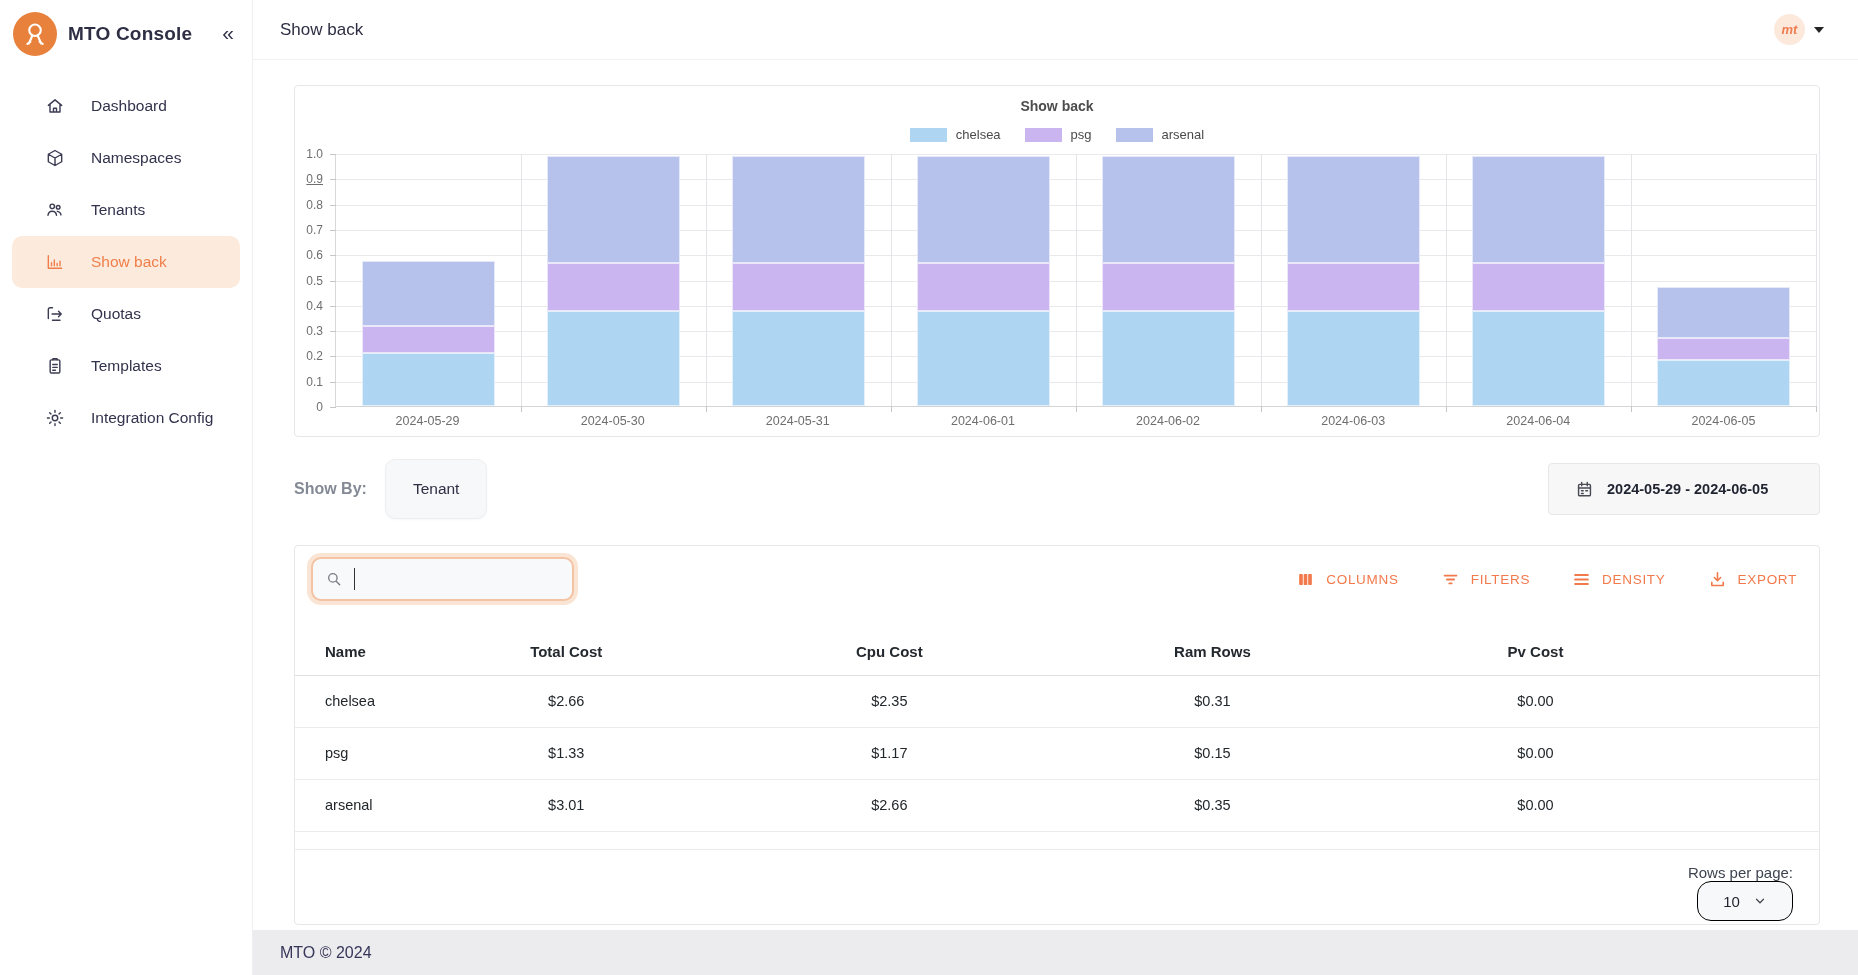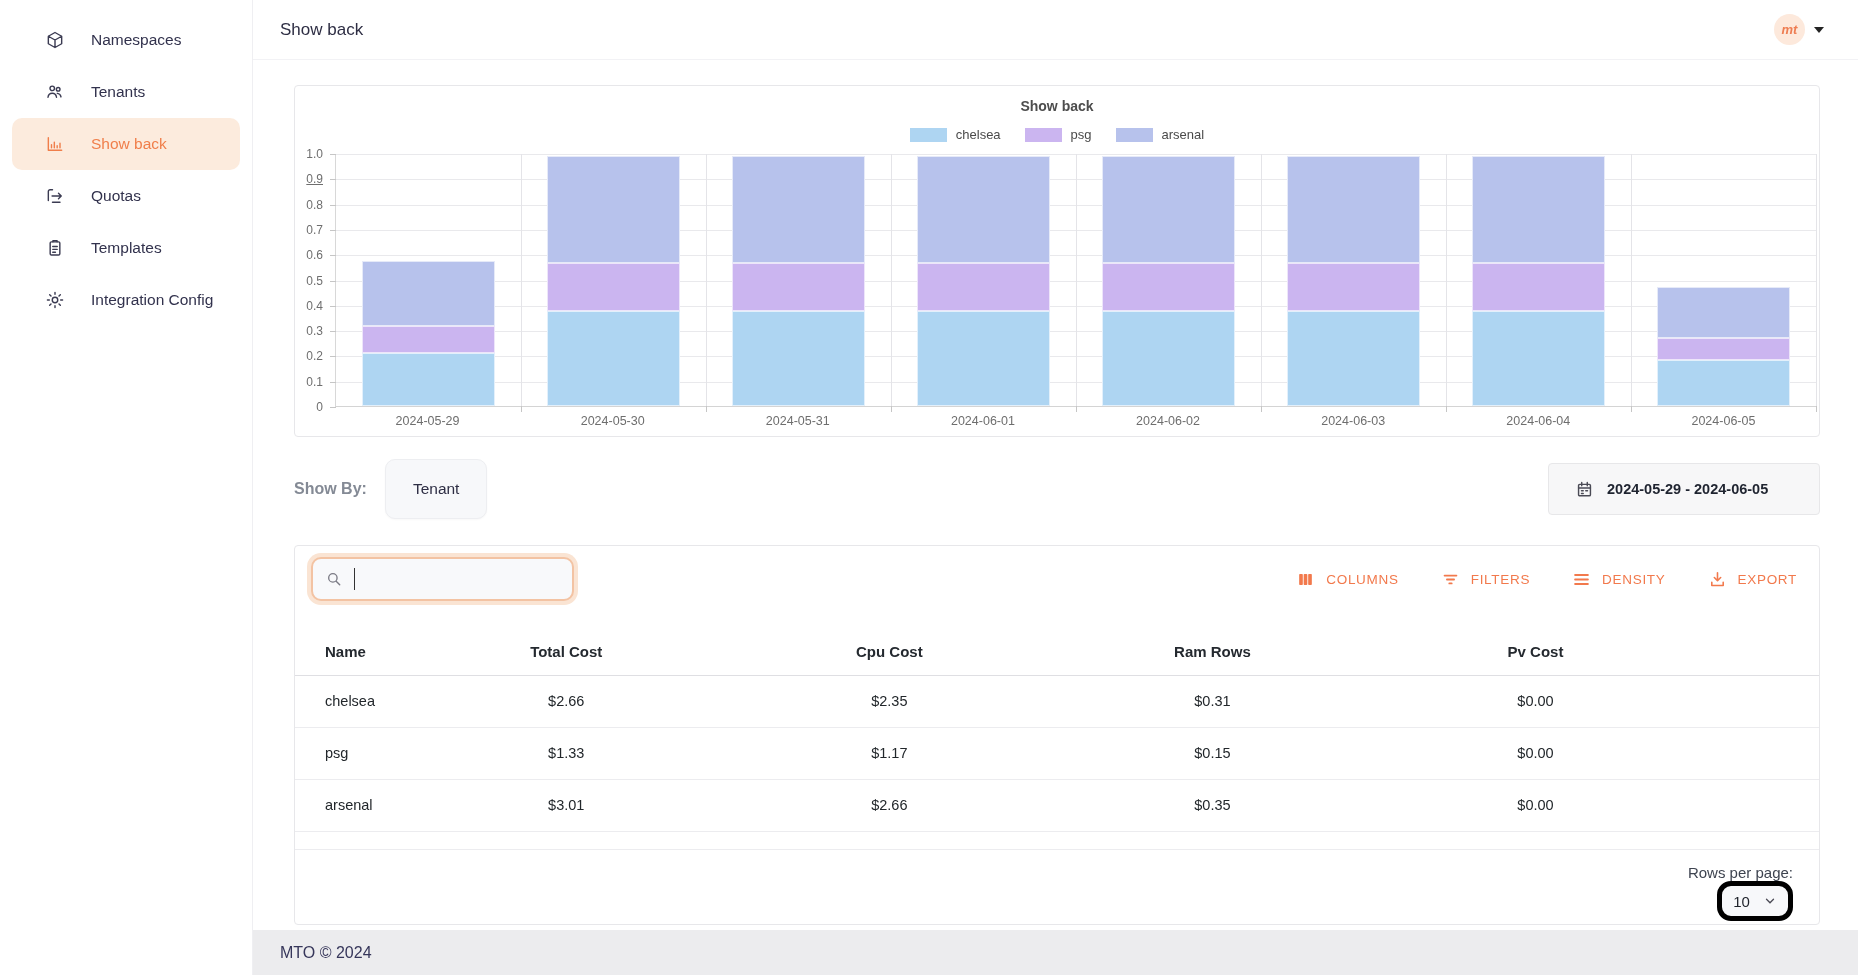--- a/index.html
+++ b/index.html
@@ -82,42 +82,60 @@
 
   table.grid { width:100%; border-collapse:collapse; margin-top:28px; table-layout:fixed; }
   table.grid th { font-size:15px; font-weight:700; color:#24292F; height:46px;
                   border-bottom:1px solid #DFDFE3; text-align:center; }
   table.grid td { font-size:14.5px; color:#22272B; height:52px; border-bottom:1px solid #ECECEF; text-align:center; }
   table.grid th:first-child, table.grid td:first-child { text-align:left; padding-left:30px; }
 
   .pagination { position:absolute; left:0; right:0; top:303px; border-top:1px solid #ECECEF;
                 display:flex; align-items:flex-end; padding:14px 26px 0 16px;flex-direction:column; }
   .rpp-label { font-size:15px; color:#3E4450; }
-  .rpp-select { margin-left:20px; width:76px; height:40px; background:#F7F8FA; border:5px solid #000000;
+  .rpp-select { margin-left:20px; width:96px; height:40px; background:#F7F8FA; border:1px solid #000000;
                 border-radius:14px; display:flex; align-items:center; justify-content:center; gap:13px;
                 font-size:15px; color:#1F232B; cursor:pointer; }
   .rpp-select svg { width:14px; height:14px; color:#4A4A55; }
   .pag-right { margin-left:auto; display:flex; align-items:center; gap:24px; }
   .pag-nav { display:flex; align-items:center; gap:12px; color:#BBBFC9; font-size:13.5px;
              letter-spacing:.9px; font-weight:500; cursor:default; }
   .pag-chevron { color:#4E4E58; font-size:21px; line-height:1; font-weight:400; }
   .page-input { width:70px; height:38px; border:1px solid #F2B488; border-radius:10px; background:#fff;
                 font-size:15px; color:#9AA0A8; padding-left:14px; outline:none; font-family:inherit; }
   .of-label { font-size:15px; color:#24292F;margin-top:41px; }
 
   .app-footer { height:45px; min-height:45px; background:#ECECEE; display:flex; align-items:center;
                 padding-left:27px; font-size:16px; color:#36365A; }
 </style>
 </head>
 <body>
 
 <div class="app">
 
   <aside class="sidebar">
+    <div class="side-head">
+      <div class="logo">
+        <svg viewBox="0 0 24 24" fill="none" stroke="#fff" stroke-width="1.7" stroke-linecap="round">
+          <circle cx="12" cy="9" r="4.6"></circle>
+          <path d="M9.9 13.2 L7.1 19.6 M14.1 13.2 L16.9 19.6 M5.9 19.9 l2.4-1.6 M18.1 19.9 l-2.4-1.6"></path>
+        </svg>
+      </div>
+      <div class="brand">MTO Console</div>
+      <div class="collapse-btn">«</div>
+    </div>
     <nav class="menu">
+        <div class="menu-item">
+          <span class="mi-icon">
+            <svg viewBox="0 0 24 24" fill="none" stroke="currentColor" stroke-width="1.7" stroke-linecap="round" stroke-linejoin="round">
+              <path d="M4 11.3 12 4.6l8 6.7 M6 9.9V19.2h12V9.9 M10.2 19.2v-4.6h3.6v4.6"></path>
+            </svg>
+          </span>
+          <span>Dashboard</span>
+        </div>
         <div class="menu-item">
           <span class="mi-icon">
             <svg viewBox="0 0 24 24" fill="none" stroke="currentColor" stroke-width="1.7" stroke-linecap="round" stroke-linejoin="round">
               <path d="M12 3l8 4.5v9L12 21l-8-4.5v-9L12 3z M4 7.5l8 4.5 8-4.5 M12 12v9"></path>
             </svg>
           </span>
           <span>Namespaces</span>
         </div>
         <div class="menu-item">
           <span class="mi-icon">

